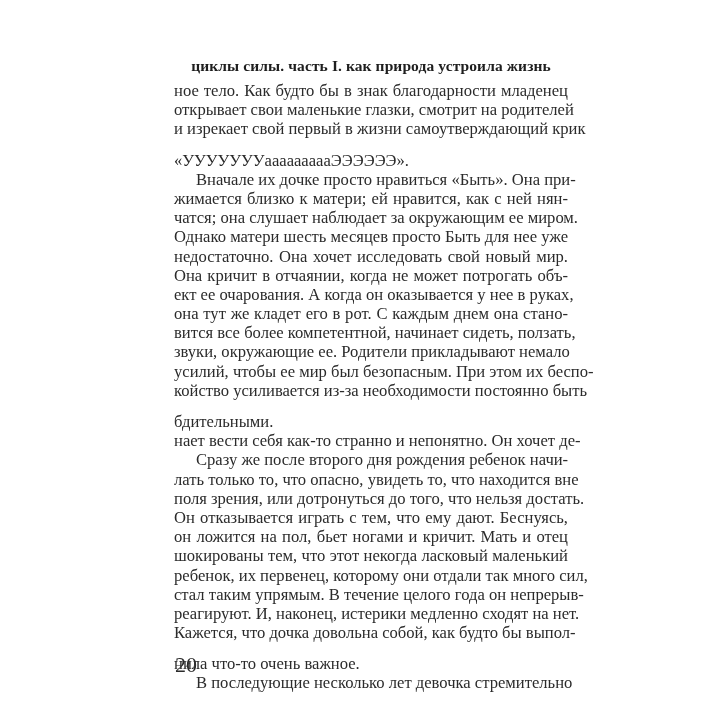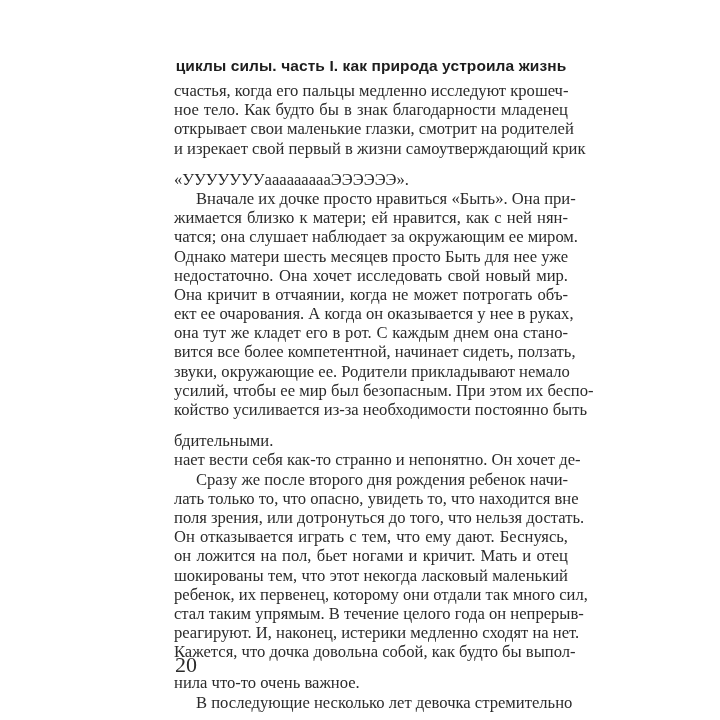--- a/index.html
+++ b/index.html
@@ -20,21 +20,21 @@
       width: 720px;
       height: 720px;
       background: #ffffff;
     }
     .running-head {
       position: absolute;
       left: 174px;
       width: 394px;
       top: 57px;
       text-align: center;
-      font-family: Liberation Sans, sans-serif;
+      font-family: Liberation Serif, serif;
       font-weight: bold;
       font-size: 15.5px;
       color: #1e1e1e;
       letter-spacing: 0.1px;
       white-space: nowrap;
     }
     .body-text {
       position: absolute;
       left: 174px;
       top: 81px;
@@ -70,21 +70,20 @@
   </style>
 </head>
 <body>
 
 <div class="page">
   <div class="running-head">циклы силы. часть I. как природа устроила жизнь</div>
 
   <div class="body-text">
 
     <div class="paragraph">
-      <span class="line">счастья, когда его пальцы медленно исследуют крошеч-</span>
       <span class="line">ное тело. Как будто бы в знак благодарности младенец</span>
       <span class="line">открывает свои маленькие глазки, смотрит на родителей</span>
       <span class="line">и изрекает свой первый в жизни самоутверждающий крик</span>
       <span class="line last">«УУУУУУУаааааааааЭЭЭЭЭЭ».</span>
     </div>
 
     <div class="paragraph">
       <span class="line indent">Вначале их дочке просто нравиться «Быть». Она при-</span>
       <span class="line">жимается близко к матери; ей нравится, как с ней нян-</span>
       <span class="line">чатся; она слушает наблюдает за окружающим ее миром.</span>

